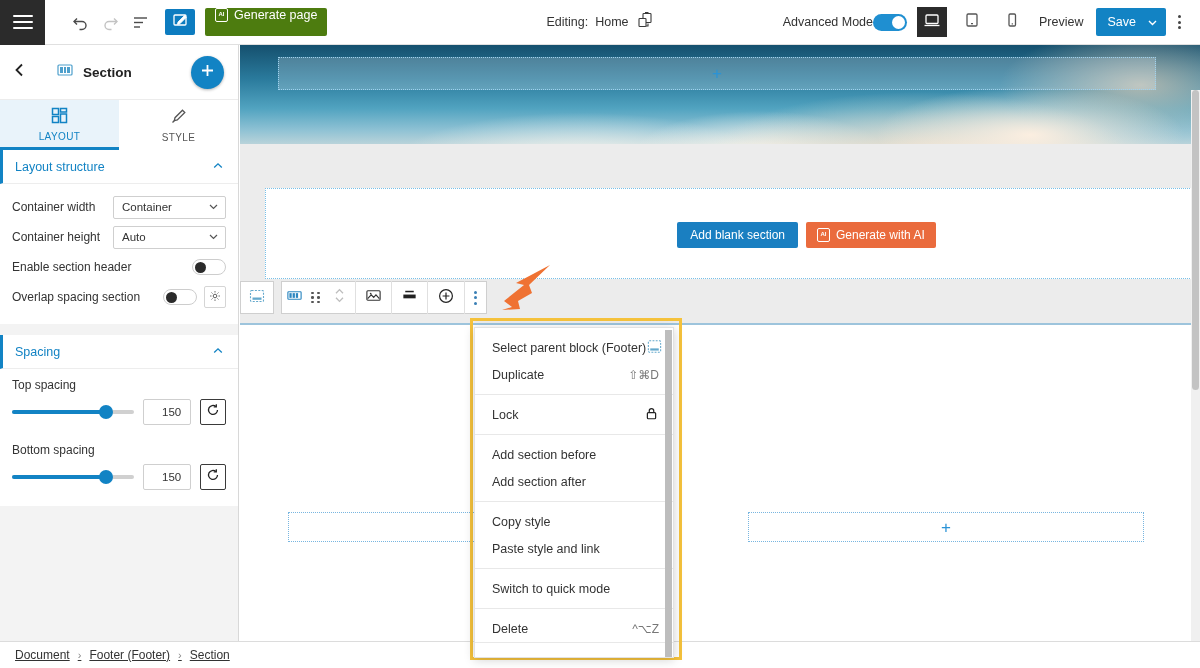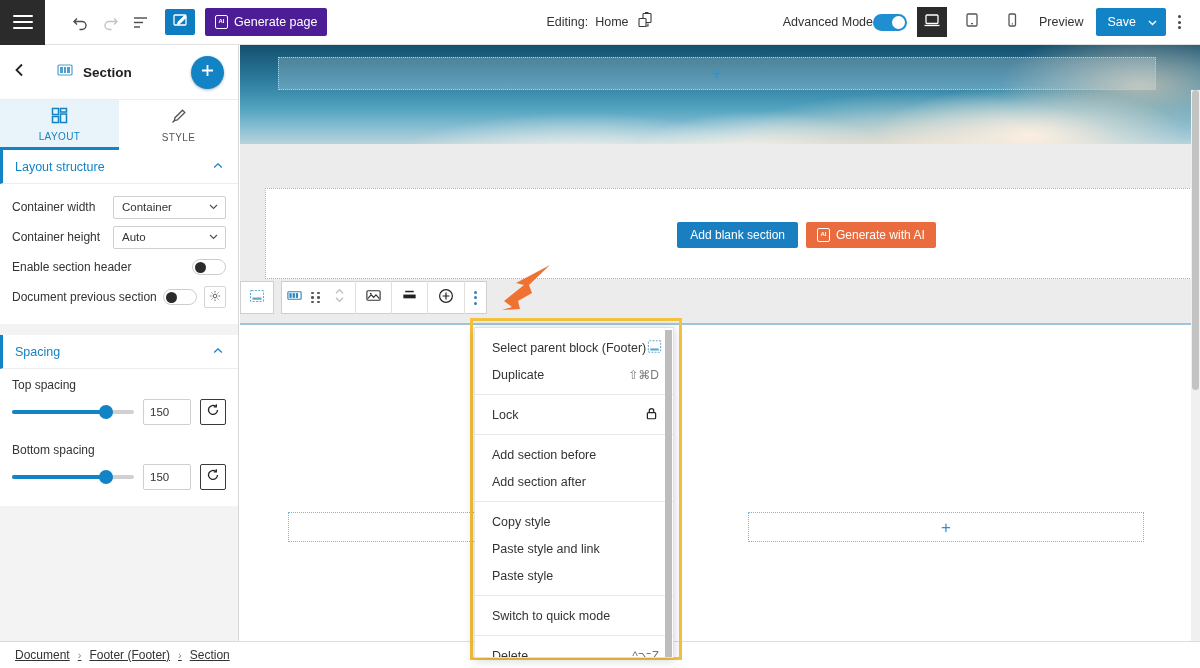--- a/index.html
+++ b/index.html
@@ -33,22 +33,22 @@
     cursor: pointer; color: #4a4a4a; flex: none;
   }
   .tb-icon svg { display: block; }
   .tb-icon.disabled { color: #c0c0c0; }
   .tb-blue {
     width: 30px; height: 26px; background: #0d7cc0; border-radius: 2px;
     display: flex; align-items: center; justify-content: center; color: #fff;
     margin-left: 10px; flex: none; cursor: pointer;
   }
   .gen-page-btn {
-    height: 28px; background: #4c1d95; color: #fff; border-radius: 2px;
-    display: flex; align-items: center; gap: 6px; padding: 0 10px;
+    height: 28px; background: #4d7c0f; color: #fff; border-radius: 2px;
+    display: flex; align-items: flex-start; gap: 6px; padding: 0 10px;
     font-size: 12.5px; margin-left: 10px; cursor: pointer; flex: none;
     white-space: nowrap;
   }
   .ai-badge {
     width: 13px; height: 14px; border: 1.3px solid #fff; border-radius: 2px;
     font-size: 6px; line-height: 11px; text-align: center; font-weight: bold;
     flex: none;
   }
   .topbar-center {
     position: absolute; left: 0; right: 0; top: 0; height: 44px;
@@ -154,21 +154,21 @@
   }
   .track .fill {
     position: absolute; left: 0; top: 0; height: 4px; background: #1283c4; border-radius: 2px;
   }
   .track .knob {
     position: absolute; top: -5px; width: 14px; height: 14px; border-radius: 50%;
     background: #1283c4; transform: translateX(-7px); cursor: pointer;
   }
   .num-in {
     width: 48px; height: 26px; border: 1px solid #cfcfcf; background: #fff;
-    border-radius: 2px; font-size: 11.5px; color: #333; padding-left: 6px;
+    border-radius: 2px; font-size: 11.5px; color: #333; padding-left: 18px;
     display: flex; align-items: center; flex: none;
   }
   .reset-btn {
     width: 26px; height: 26px; border: 1px solid #3a3a3a; background: #fff;
     border-radius: 2px; display: flex; align-items: center; justify-content: center;
     cursor: pointer; color: #222; flex: none;
   }
 
   
   .canvas {
@@ -502,21 +502,21 @@
                 <path d="M2 4l3.5 3.5L9 4"></path>
               </svg>
           </span>
         </div>
       </div>
       <div class="row">
         <span class="lbl">Enable section header</span>
         <div class="toggle-sm"></div>
       </div>
       <div class="row">
-        <span class="lbl">Document previous section</span>
+        <span class="lbl">Overlap spacing section</span>
         <div style="display:flex;align-items:center;">
           <div class="toggle-sm"></div>
           <div class="gear-btn">
             <span>
               <svg width="12" height="12" viewBox="0 0 14 14" fill="none" stroke="#555" stroke-width="1.1">
                 <circle cx="7" cy="7" r="2.1"></circle>
                 <path d="M7 1.3v1.6M7 11.1v1.6M1.3 7h1.6M11.1 7h1.6M3 3l1.1 1.1M9.9 9.9L11 11M11 3L9.9 4.1M4.1 9.9L3 11"></path>
               </svg>
             </span>
           </div>
@@ -732,23 +732,20 @@
     </div>
 
     <div class="ctx-group">
       <div class="ctx-pad-top"></div>
       <div class="ctx-item">
         <span>Copy style</span>
       </div>
       <div class="ctx-item">
         <span>Paste style and link</span>
       </div>
-      <div class="ctx-item">
-        <span>Paste style</span>
-      </div>
       <div class="ctx-pad-bot"></div>
     </div>
 
     <div class="ctx-group">
       <div class="ctx-pad-top"></div>
       <div class="ctx-item">
         <span>Switch to quick mode</span>
       </div>
       <div class="ctx-pad-bot"></div>
     </div>

